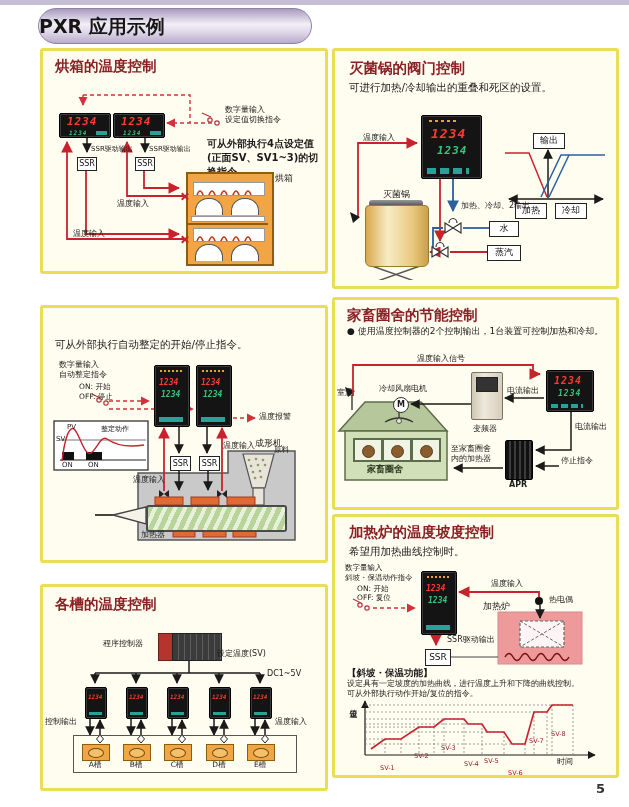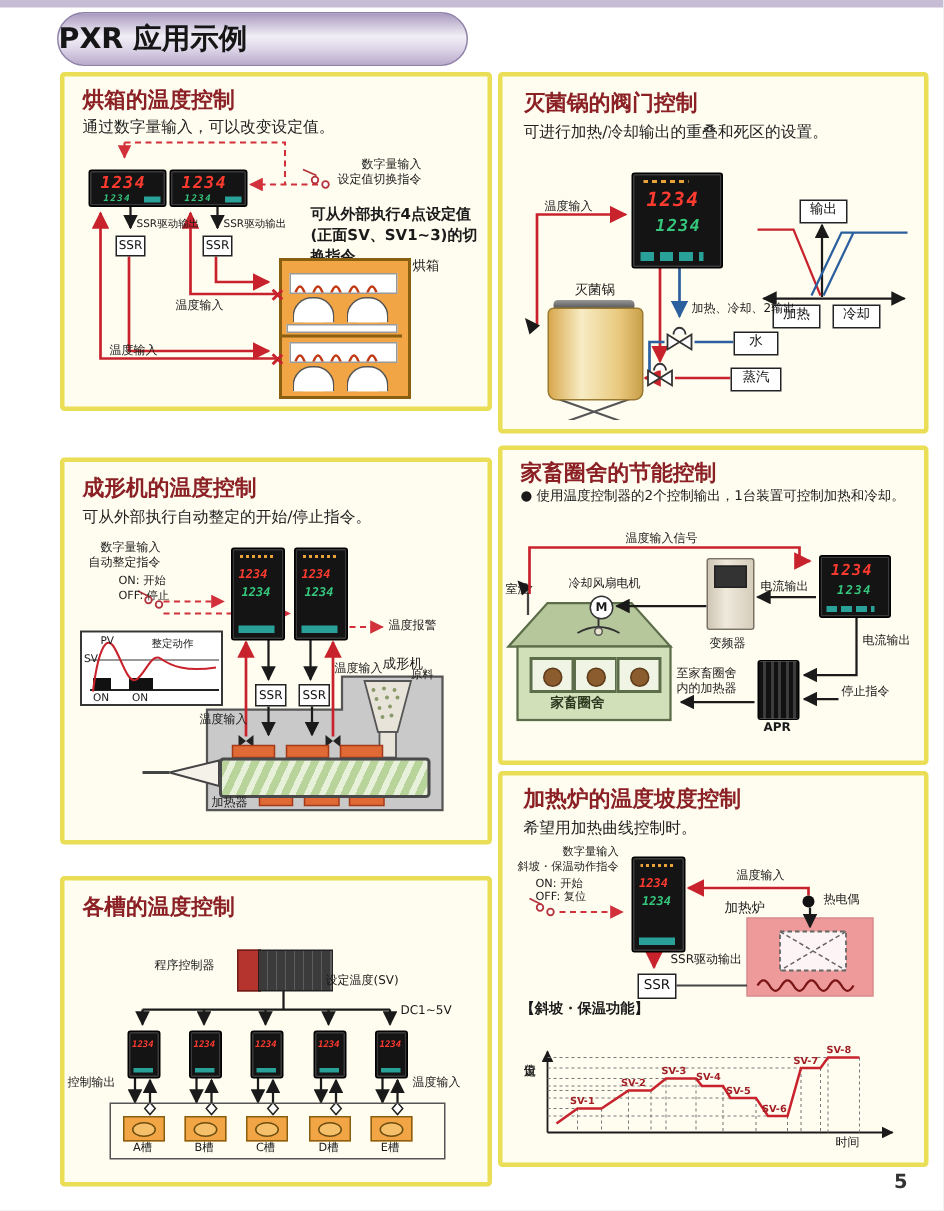--- a/index.html
+++ b/index.html
@@ -8,21 +8,21 @@
   #topbar{position:absolute;left:0;top:0;width:629px;height:5px;background:#c6bcd4;}
   #capsule{position:absolute;left:38px;top:8px;width:272px;height:34px;border-radius:18px;
      background:linear-gradient(180deg,#a99bc0 0%,#f2eff6 45%,#ddd5e8 70%,#b9abcc 100%);
      border:1px solid #8f82a8;}
   #capsule .t{font-size:19px;font-weight:bold;line-height:34px;color:#161616;border-radius:15px;}
   #pagenum{position:absolute;left:596px;top:781px;font-size:13px;font-weight:bold;color:#333;}
 
   .panel{position:absolute;background:#fffdf0;border:3px solid #e9de55;border-radius:3px;}
   .wires{position:absolute;left:0;top:0;}
   .lbl{position:absolute;font-size:8.5px;line-height:1.3;color:#1a1a1a;white-space:nowrap;}
-  .ml{white-space:pre-line;text-align:right;}
+  .ml{white-space:pre-line;}
   .b{font-weight:bold;}
   .s7{font-size:7px;} .s75{font-size:7.5px;} .s8{font-size:8px;} .s9{font-size:9px;} .s95{font-size:9.5px;}
   .wrap{white-space:normal;}
   .rt{position:absolute;font-size:14.5px;font-weight:bold;color:#8b2025;white-space:nowrap;}
   .sub{position:absolute;font-size:10.5px;color:#222;white-space:nowrap;}
   .wbox{position:absolute;background:#fff;border:1.2px solid #222;text-align:center;
         font-size:9px;line-height:12px;color:#111;}
   .vert{writing-mode:vertical-rl;}
 
   
@@ -103,21 +103,21 @@
 
   
   .r{stroke:#c8232d;stroke-width:1.8;fill:none;}
   .k{stroke:#1a1a1a;stroke-width:1.5;fill:none;}
   .bl{stroke:#2c5f9e;stroke-width:1.8;fill:none;}
   .dr{stroke:#d2303a;stroke-width:1.4;fill:none;stroke-dasharray:4 3;}
   .thin{stroke:#444;stroke-width:1.2;fill:none;}
   .sw{fill:#fff;stroke:#b4343c;stroke-width:1.2;}
   .swl{stroke:#b4343c;stroke-width:1.2;fill:none;}
   .grid{stroke:#777;stroke-width:0.7;fill:none;stroke-dasharray:2 2;}
-  .svlbl{position:absolute;font-size:6.5px;font-weight:bold;color:#a12025;}
+  .svlbl{position:absolute;font-size:6.5px;font-weight:normal;color:#a12025;margin-top:34px;}
 </style>
 </head>
 <body>
 
 <svg width="0" height="0" style="position:absolute">
 <defs>
 <marker id="mK" viewBox="0 0 10 10" refX="9" refY="5" markerWidth="6.5" markerHeight="6.5" orient="auto-start-reverse">
         <path d="M0,0L10,5L0,10z" fill="#1a1a1a"></path>
       </marker>
 <marker id="mR" viewBox="0 0 10 10" refX="9" refY="5" markerWidth="6.5" markerHeight="6.5" orient="auto-start-reverse">
@@ -158,21 +158,20 @@
       <g>
         <path class="r" d="M141,145 H84 V91" marker-end="url(#mR)"></path>
         <path class="r" d="M141,188 H24 V91" marker-end="url(#mR)"></path>
       </g>
       <g>
         <path class="r" d="M43,118 V183 H136" marker-end="url(#mR)"></path>
         <path class="r" d="M101,118 V137 H136" marker-end="url(#mR)"></path>
       </g>
     </svg>
     <div class="rt" style="left:12px;top:6px">烘箱的温度控制</div>
-    <div class="sub" style="left:12px;top:27px">通过数字量输入，可以改变设定值。</div>
     <div class="ctrl ctrl-h" style="left:16px;top:62px">
       <span class="dg">1234</span>
       <span class="dgg">1234</span>
     </div>
     <div class="ctrl ctrl-h" style="left:70px;top:62px">
       <span class="dg">1234</span>
       <span class="dgg">1234</span>
     </div>
     <div class="lbl ml s8" style="left:182px;top:54px">数字量输入
 设定值切换指令</div>
@@ -318,21 +317,20 @@
         <g fill="#e06a35" stroke="#a33b1a" stroke-width="1">
           <rect x="112" y="189" width="28" height="8"></rect>
             <rect x="148" y="189" width="28" height="8"></rect>
             <rect x="184" y="189" width="28" height="8"></rect>
           <rect x="130" y="221" width="22" height="8"></rect>
             <rect x="160" y="221" width="23" height="8"></rect>
             <rect x="190" y="221" width="23" height="8"></rect>
         </g>
       </g>
     </svg>
-    <div class="rt" style="left:12px;top:8px">成形机的温度控制</div>
     <div class="sub" style="left:12px;top:30px">可从外部执行自动整定的开始/停止指令。</div>
     <div class="lbl ml s8" style="left:16px;top:52px">数字量输入
 自动整定指令</div>
     <div class="lbl s75" style="left:36px;top:74px">ON: 开始</div>
     <div class="lbl s75" style="left:36px;top:84px">OFF: 停止</div>
     <div class="ctrl ctrl-v" style="left:111px;top:57px">
       <span class="dg">1234</span>
       <span class="dgg">1234</span>
     </div>
     <div class="ctrl ctrl-v" style="left:153px;top:57px">
@@ -468,26 +466,28 @@
     <div class="ctrl ctrl-v" style="left:86px;top:54px;height:62px">
       <span class="dg">1234</span>
       <span class="dgg">1234</span>
     </div>
     <div class="lbl s8" style="left:156px;top:62px">温度输入</div>
     <div class="lbl s8" style="left:214px;top:78px">热电偶</div>
     <div class="lbl s9" style="left:148px;top:84px">加热炉</div>
     <div class="lbl s8" style="left:112px;top:118px">SSR驱动输出</div>
     <div class="wbox" style="left:90px;top:132px;width:24px;height:15px;line-height:15px">SSR</div>
     <div class="lbl s95 b" style="left:12px;top:150px">【斜坡・保温功能】</div>
+    <div class="lbl ml s8" style="left:12px;top:162px">设定具有一定坡度的加热曲线，进行温度上升和下降的曲线控制。
+可从外部执行动作开始/复位的指令。</div>
     <div class="lbl s8 vert" style="left:12px;top:186px">设定值</div>
     <div class="lbl s8" style="left:222px;top:240px">时间</div>
     <div class="svlbl" style="left:45px;top:213px">SV-1</div>
     <div class="svlbl" style="left:79px;top:201px">SV-2</div>
     <div class="svlbl" style="left:106px;top:193px">SV-3</div>
-    <div class="svlbl" style="left:129px;top:197px">SV-4</div>
+    <div class="svlbl" style="left:129px;top:209px">SV-4</div>
     <div class="svlbl" style="left:149px;top:206px">SV-5</div>
     <div class="svlbl" style="left:173px;top:218px">SV-6</div>
     <div class="svlbl" style="left:194px;top:186px">SV-7</div>
     <div class="svlbl" style="left:216px;top:179px">SV-8</div>
   </div>
 
   <div class="panel" style="left:40px;top:584px;width:282px;height:201px">
     <svg class="wires" width="276" height="195">
       <g>
         <path class="k" d="M146,72 V86"></path>

